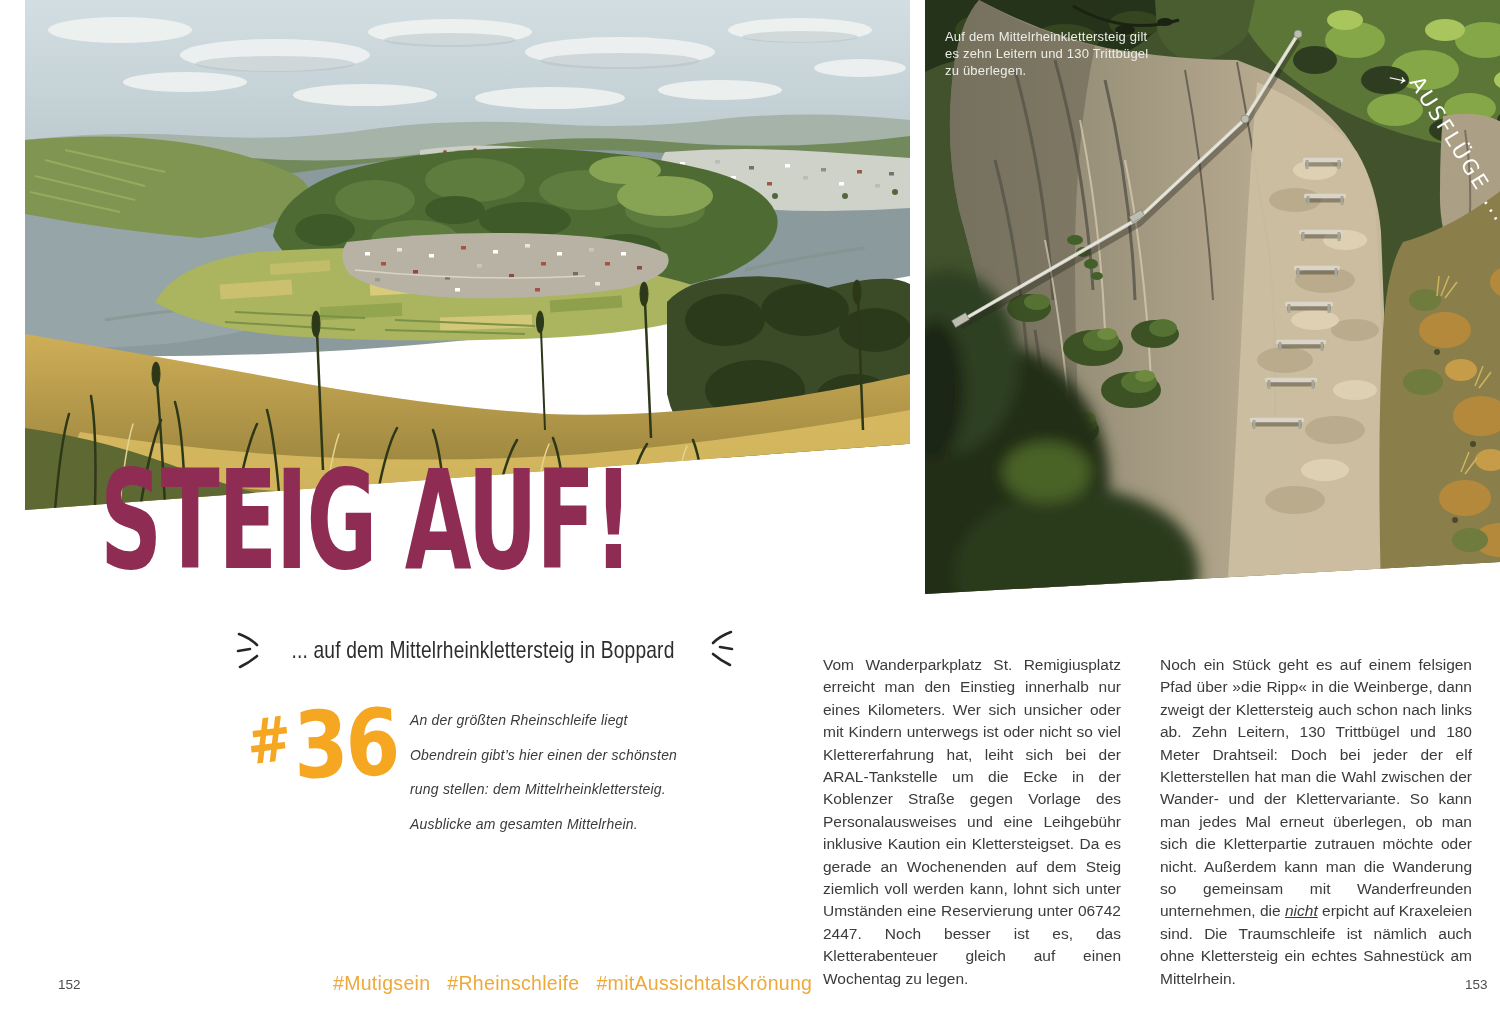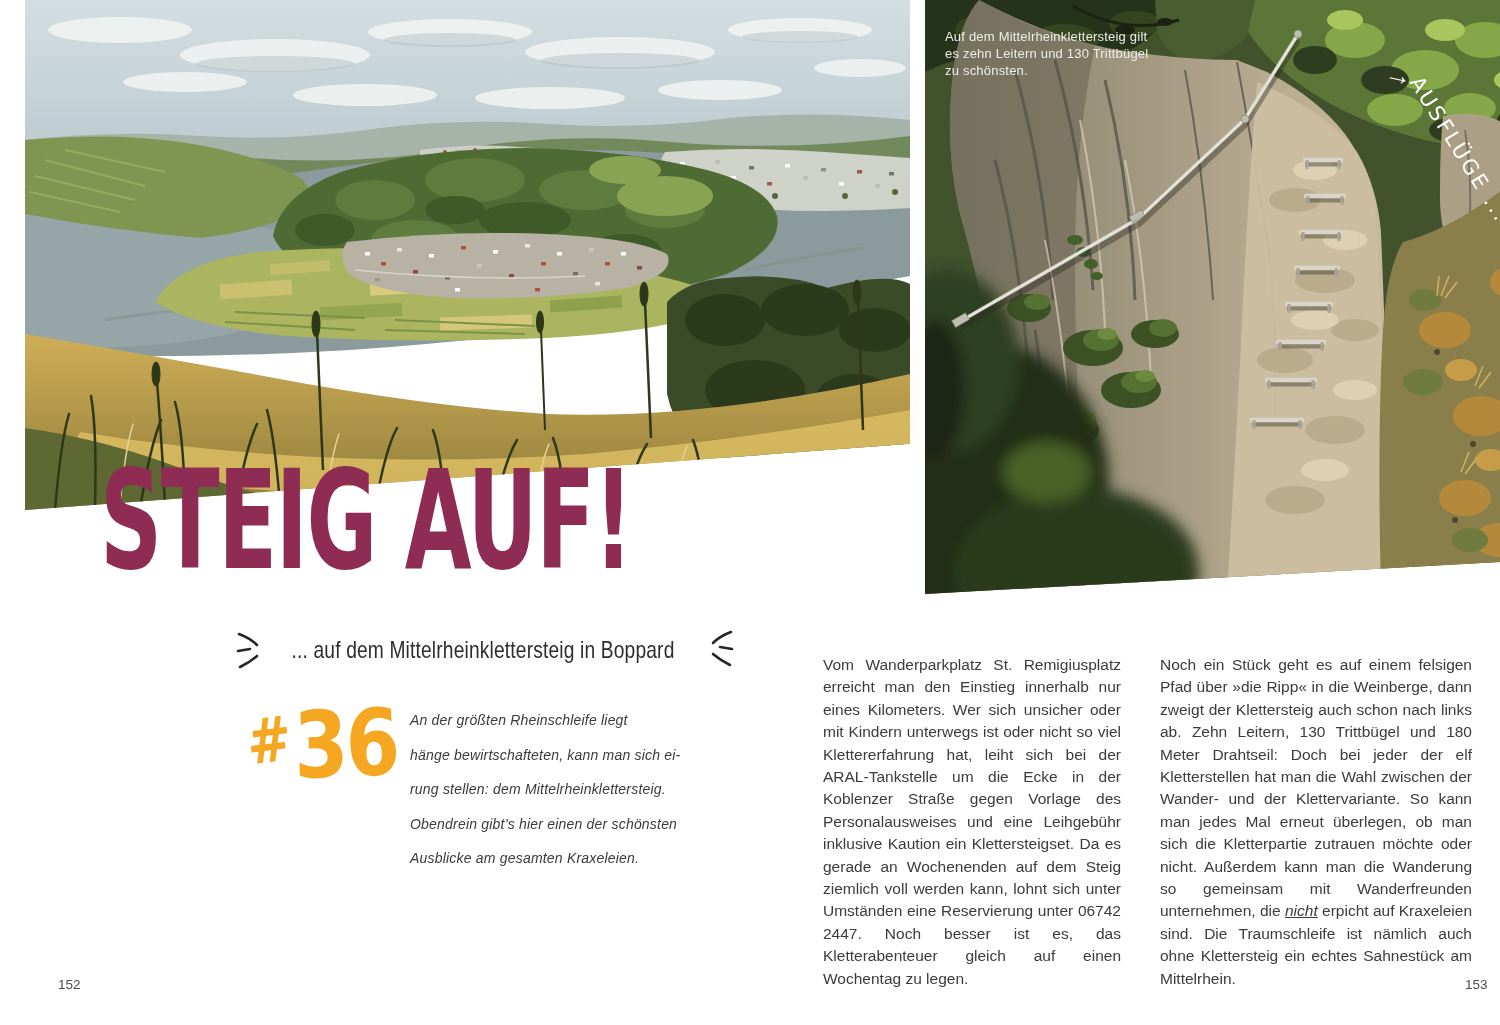--- a/index.html
+++ b/index.html
@@ -432,21 +432,21 @@
             <line x1="327" y1="420" x2="377" y2="420" stroke="#d9d6c9" stroke-width="4.5" stroke-linecap="round"></line>
             <line x1="329" y1="420" x2="329" y2="429" stroke="#a9a698" stroke-width="3"></line>
             <line x1="375" y1="420" x2="375" y2="429" stroke="#a9a698" stroke-width="3"></line>
           </g>
       </g>
     </svg>
 
     <div class="photo-caption">
       <div>Auf dem Mittelrheinklettersteig gilt</div>
       <div>es zehn Leitern und 130 Trittbügel</div>
-      <div>zu schönsten.</div>
+      <div>zu überlegen.</div>
     </div>
 
     <div class="corner-arrow">→</div>
     <div class="corner-label"><span>AUSFLÜGE</span> <span>...</span></div>
   </div>
 
   <div class="headline">STEIG AUF!</div>
 
   <svg class="spark spark-left" viewBox="0 0 28 40">
     <g stroke="#262626" stroke-width="2.6" stroke-linecap="round" fill="none">
@@ -463,25 +463,29 @@
         <path d="M23,37 Q13,32 6,26"></path>
     </g>
   </svg>
 
   <div class="route-number">
     <span class="hash">#</span><span class="num">36</span>
   </div>
 
   <div class="intro">
     <div>An der größten Rheinschleife liegt</div>
-    <div>hänge bewirtschafteten, kann man sich ei-</div>
+    <div>Obendrein gibt’s hier einen der schönsten</div>
     <div>rung stellen: dem Mittelrheinklettersteig.</div>
-    <div>Obendrein gibt’s hier einen der schönsten</div>
-    <div>Ausblicke am gesamten Kraxeleien.</div>
+    <div>Ausblicke am gesamten Mittelrhein.</div>
   </div>
 
   <div class="body-col body-col1">Vom Wanderparkplatz St. Remigiusplatz erreicht man den Einstieg innerhalb nur eines Kilometers. Wer sich unsicher oder mit Kindern unterwegs ist oder nicht so viel Klettererfahrung hat, leiht sich bei der ARAL-Tankstelle um die Ecke in der Koblenzer Straße gegen Vorlage des Personalausweises und eine Leihgebühr inklusive Kaution ein Klettersteigset. Da es gerade an Wochenenden auf dem Steig ziemlich voll werden kann, lohnt sich unter Umständen eine Reservierung unter 06742 2447. Noch besser ist es, das Kletterabenteuer gleich auf einen Wochentag zu legen.</div>
   <div class="body-col body-col2"><span>Noch ein Stück geht es auf einem felsigen Pfad über »die Ripp« in die Weinberge, dann zweigt der Klettersteig auch schon nach links ab. Zehn Leitern, 130 Trittbügel und 180 Meter Drahtseil: Doch bei jeder der elf Kletterstellen hat man die Wahl zwischen der Wander- und der Klettervariante. So kann man jedes Mal erneut überlegen, ob man sich die Kletterpartie zutrauen möchte oder nicht. Außerdem kann man die Wanderung so gemeinsam mit Wanderfreunden unternehmen, die </span><span class="it">nicht</span><span> erpicht auf Kraxeleien sind. Die Traumschleife ist nämlich auch ohne Klettersteig ein echtes Sahnestück am Mittelrhein.</span></div>
 
   <div class="page-num page-num-left">152</div>
+  <div class="hashtags">
+    <span>#Mutigsein</span>
+    <span>#Rheinschleife</span>
+    <span>#mitAussichtalsKrönung</span>
+  </div>
   <div class="page-num page-num-right">153</div>
 
 </div>
 
 </body></html>

